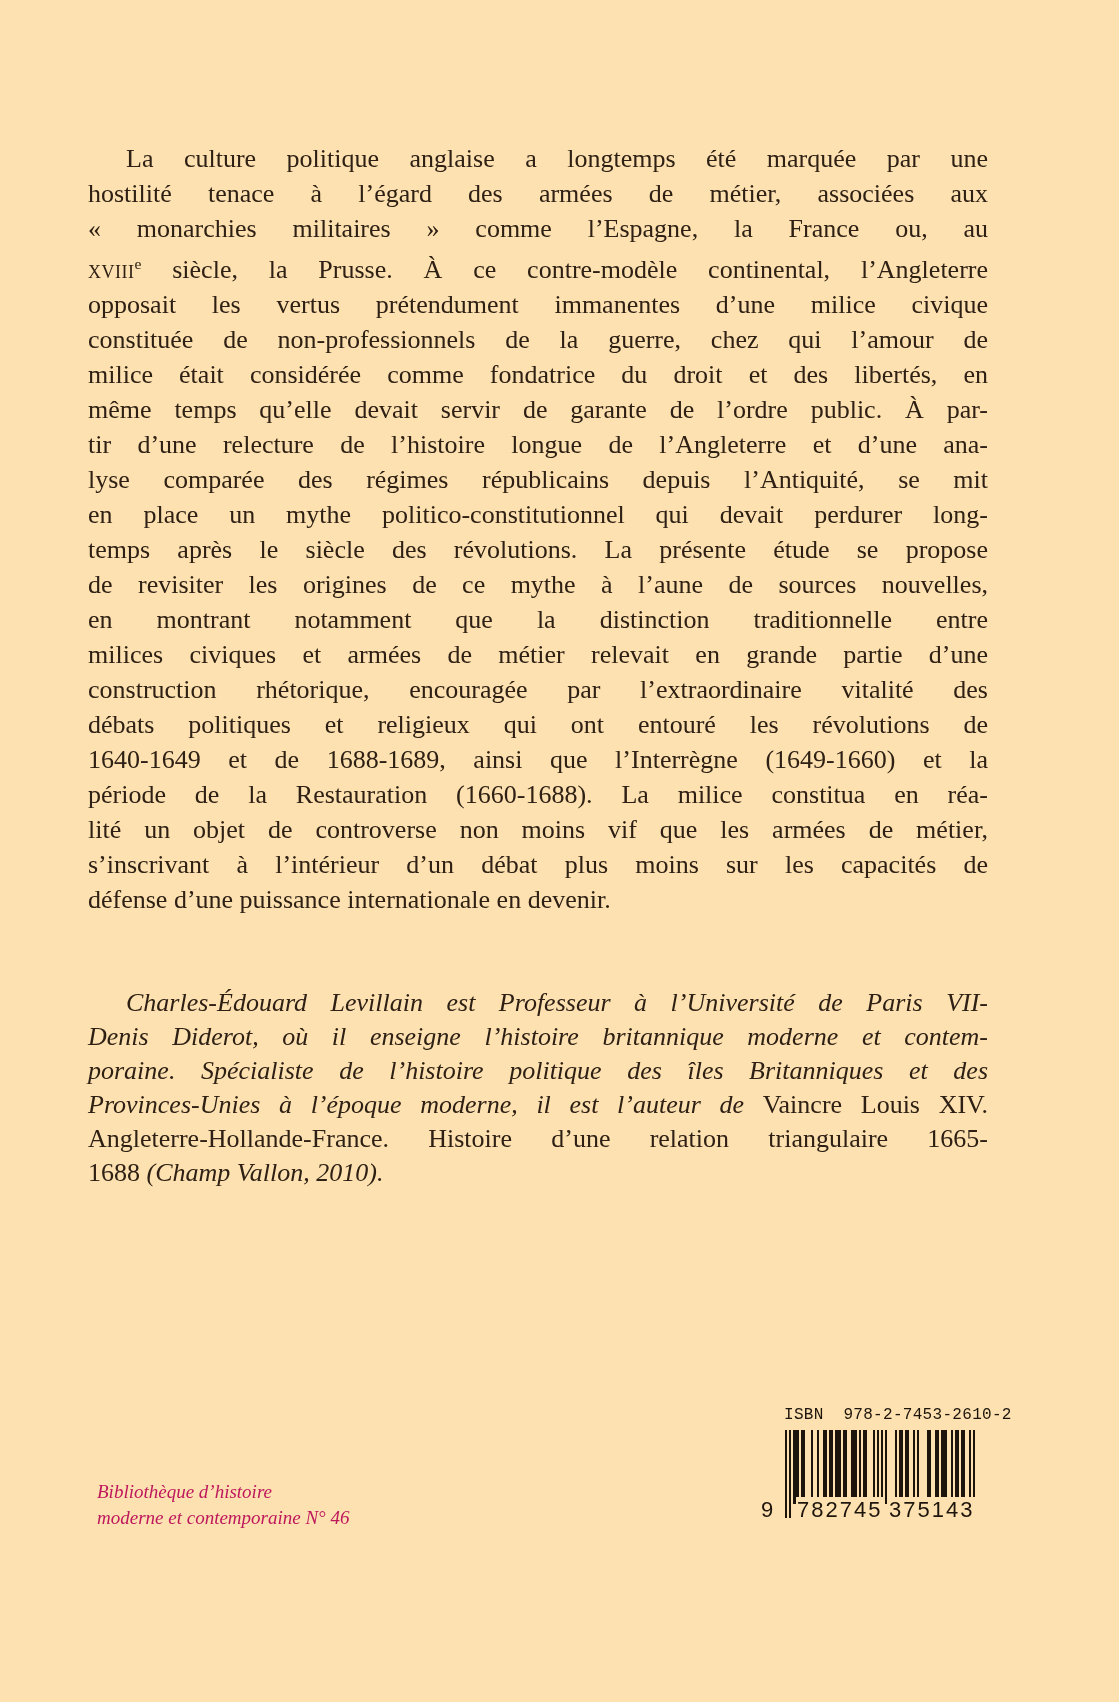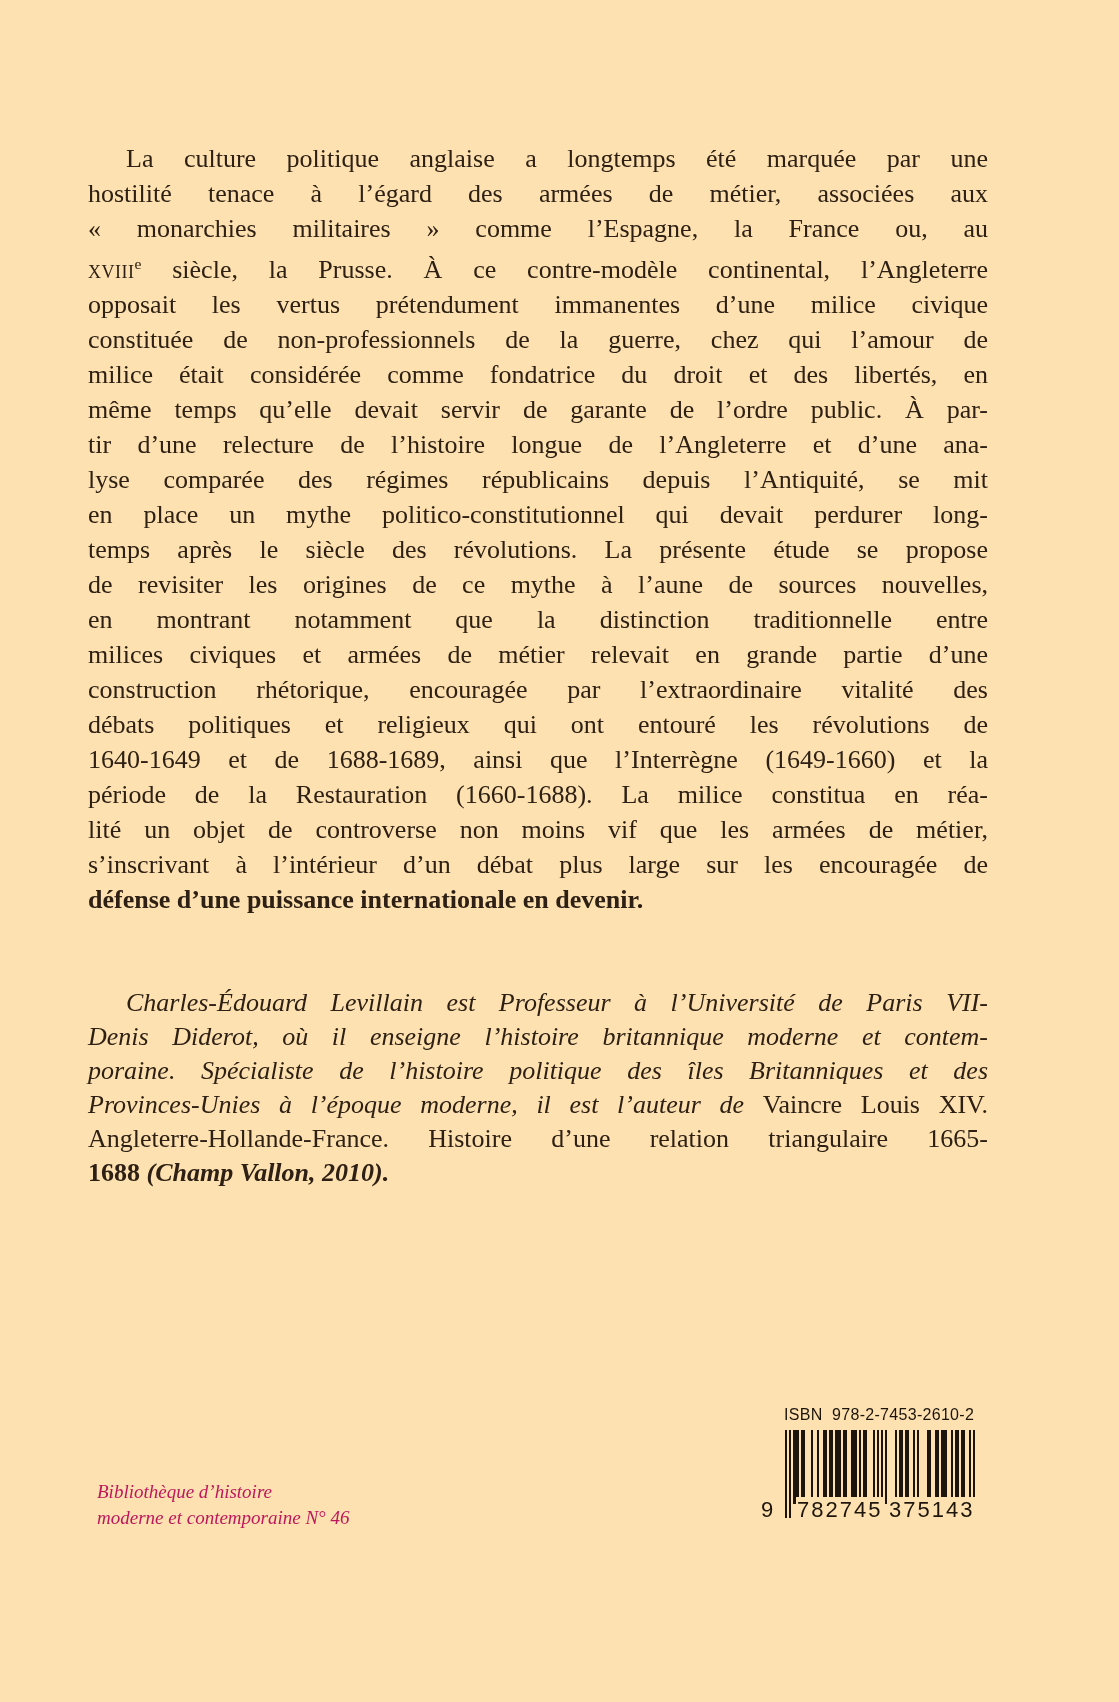--- a/index.html
+++ b/index.html
@@ -11,33 +11,33 @@
     color:#2e2014;
     overflow:hidden;
   }
   .para{
     position:absolute;left:88px;width:900px;
     font-size:26px;line-height:35px;
   }
   #main-para{top:141px;}
   #bio-para{top:986px;font-style:italic;line-height:34px;}
   .line{text-align:justify;text-align-last:justify;}
-  .line.last{text-align-last:left;font-weight:bold;}
+  .line.last{text-align-last:left;}
   .line.indent{text-indent:38px;}
   .sc{font-variant:small-caps;letter-spacing:0.5px;}
   .sup{font-size:0.6em;vertical-align:0.55em;}
   #bio-para .roman{font-style:normal;}
   .series{
     position:absolute;left:97px;top:1479px;
     font-style:italic;font-size:19px;line-height:26px;
     color:#be185d;
   }
   .isbn-label{
     position:absolute;left:784px;top:1406px;
-    font-family:Liberation Sans, sans-serif;
+    font-family:Liberation Mono, monospace;
     font-size:16px;color:#1d150c;white-space:pre;letter-spacing:0.3px;
   }
   .barcode{position:absolute;left:785px;top:1430px;width:190px;height:88px;}
   .bc-digit{
     position:absolute;top:1497px;
     font-family:"Liberation Sans",sans-serif;
     font-size:22px;letter-spacing:2px;color:#1d150c;
     background:#fde1b0;padding:0 1px;line-height:26px;
   }
   #bc-d0{left:760px;}
@@ -63,21 +63,21 @@
       <div class="line"><span>en place un mythe politico-constitutionnel qui devait perdurer long-</span></div>
       <div class="line"><span>temps après le siècle des révolutions. La présente étude se propose</span></div>
       <div class="line"><span>de revisiter les origines de ce mythe à l’aune de sources nouvelles,</span></div>
       <div class="line"><span>en montrant notamment que la distinction traditionnelle entre</span></div>
       <div class="line"><span>milices civiques et armées de métier relevait en grande partie d’une</span></div>
       <div class="line"><span>construction rhétorique, encouragée par l’extraordinaire vitalité des</span></div>
       <div class="line"><span>débats politiques et religieux qui ont entouré les révolutions de</span></div>
       <div class="line"><span>1640-1649 et de 1688-1689, ainsi que l’Interrègne (1649-1660) et la</span></div>
       <div class="line"><span>période de la Restauration (1660-1688). La milice constitua en réa-</span></div>
       <div class="line"><span>lité un objet de controverse non moins vif que les armées de métier,</span></div>
-      <div class="line"><span>s’inscrivant à l’intérieur d’un débat plus large sur les encouragée de</span></div>
+      <div class="line"><span>s’inscrivant à l’intérieur d’un débat plus moins sur les capacités de</span></div>
       <div class="line last"><span>défense d’une puissance internationale en devenir.</span></div>
     </div>
 
   <div class="para" id="bio-para">
       <div class="line indent"><span>Charles-Édouard Levillain est Professeur à l’Université de Paris VII-</span></div>
       <div class="line"><span>Denis Diderot, où il enseigne l’histoire britannique moderne et contem-</span></div>
       <div class="line"><span>poraine. Spécialiste de l’histoire politique des îles Britanniques et des</span></div>
       <div class="line"><span>Provinces-Unies à l’époque moderne, il est l’auteur de </span><span class="roman">Vaincre Louis XIV.</span></div>
       <div class="line"><span class="roman">Angleterre-Hollande-France. Histoire d’une relation triangulaire 1665-</span></div>
       <div class="line last"><span class="roman">1688 </span><span>(Champ Vallon, 2010).</span></div>

